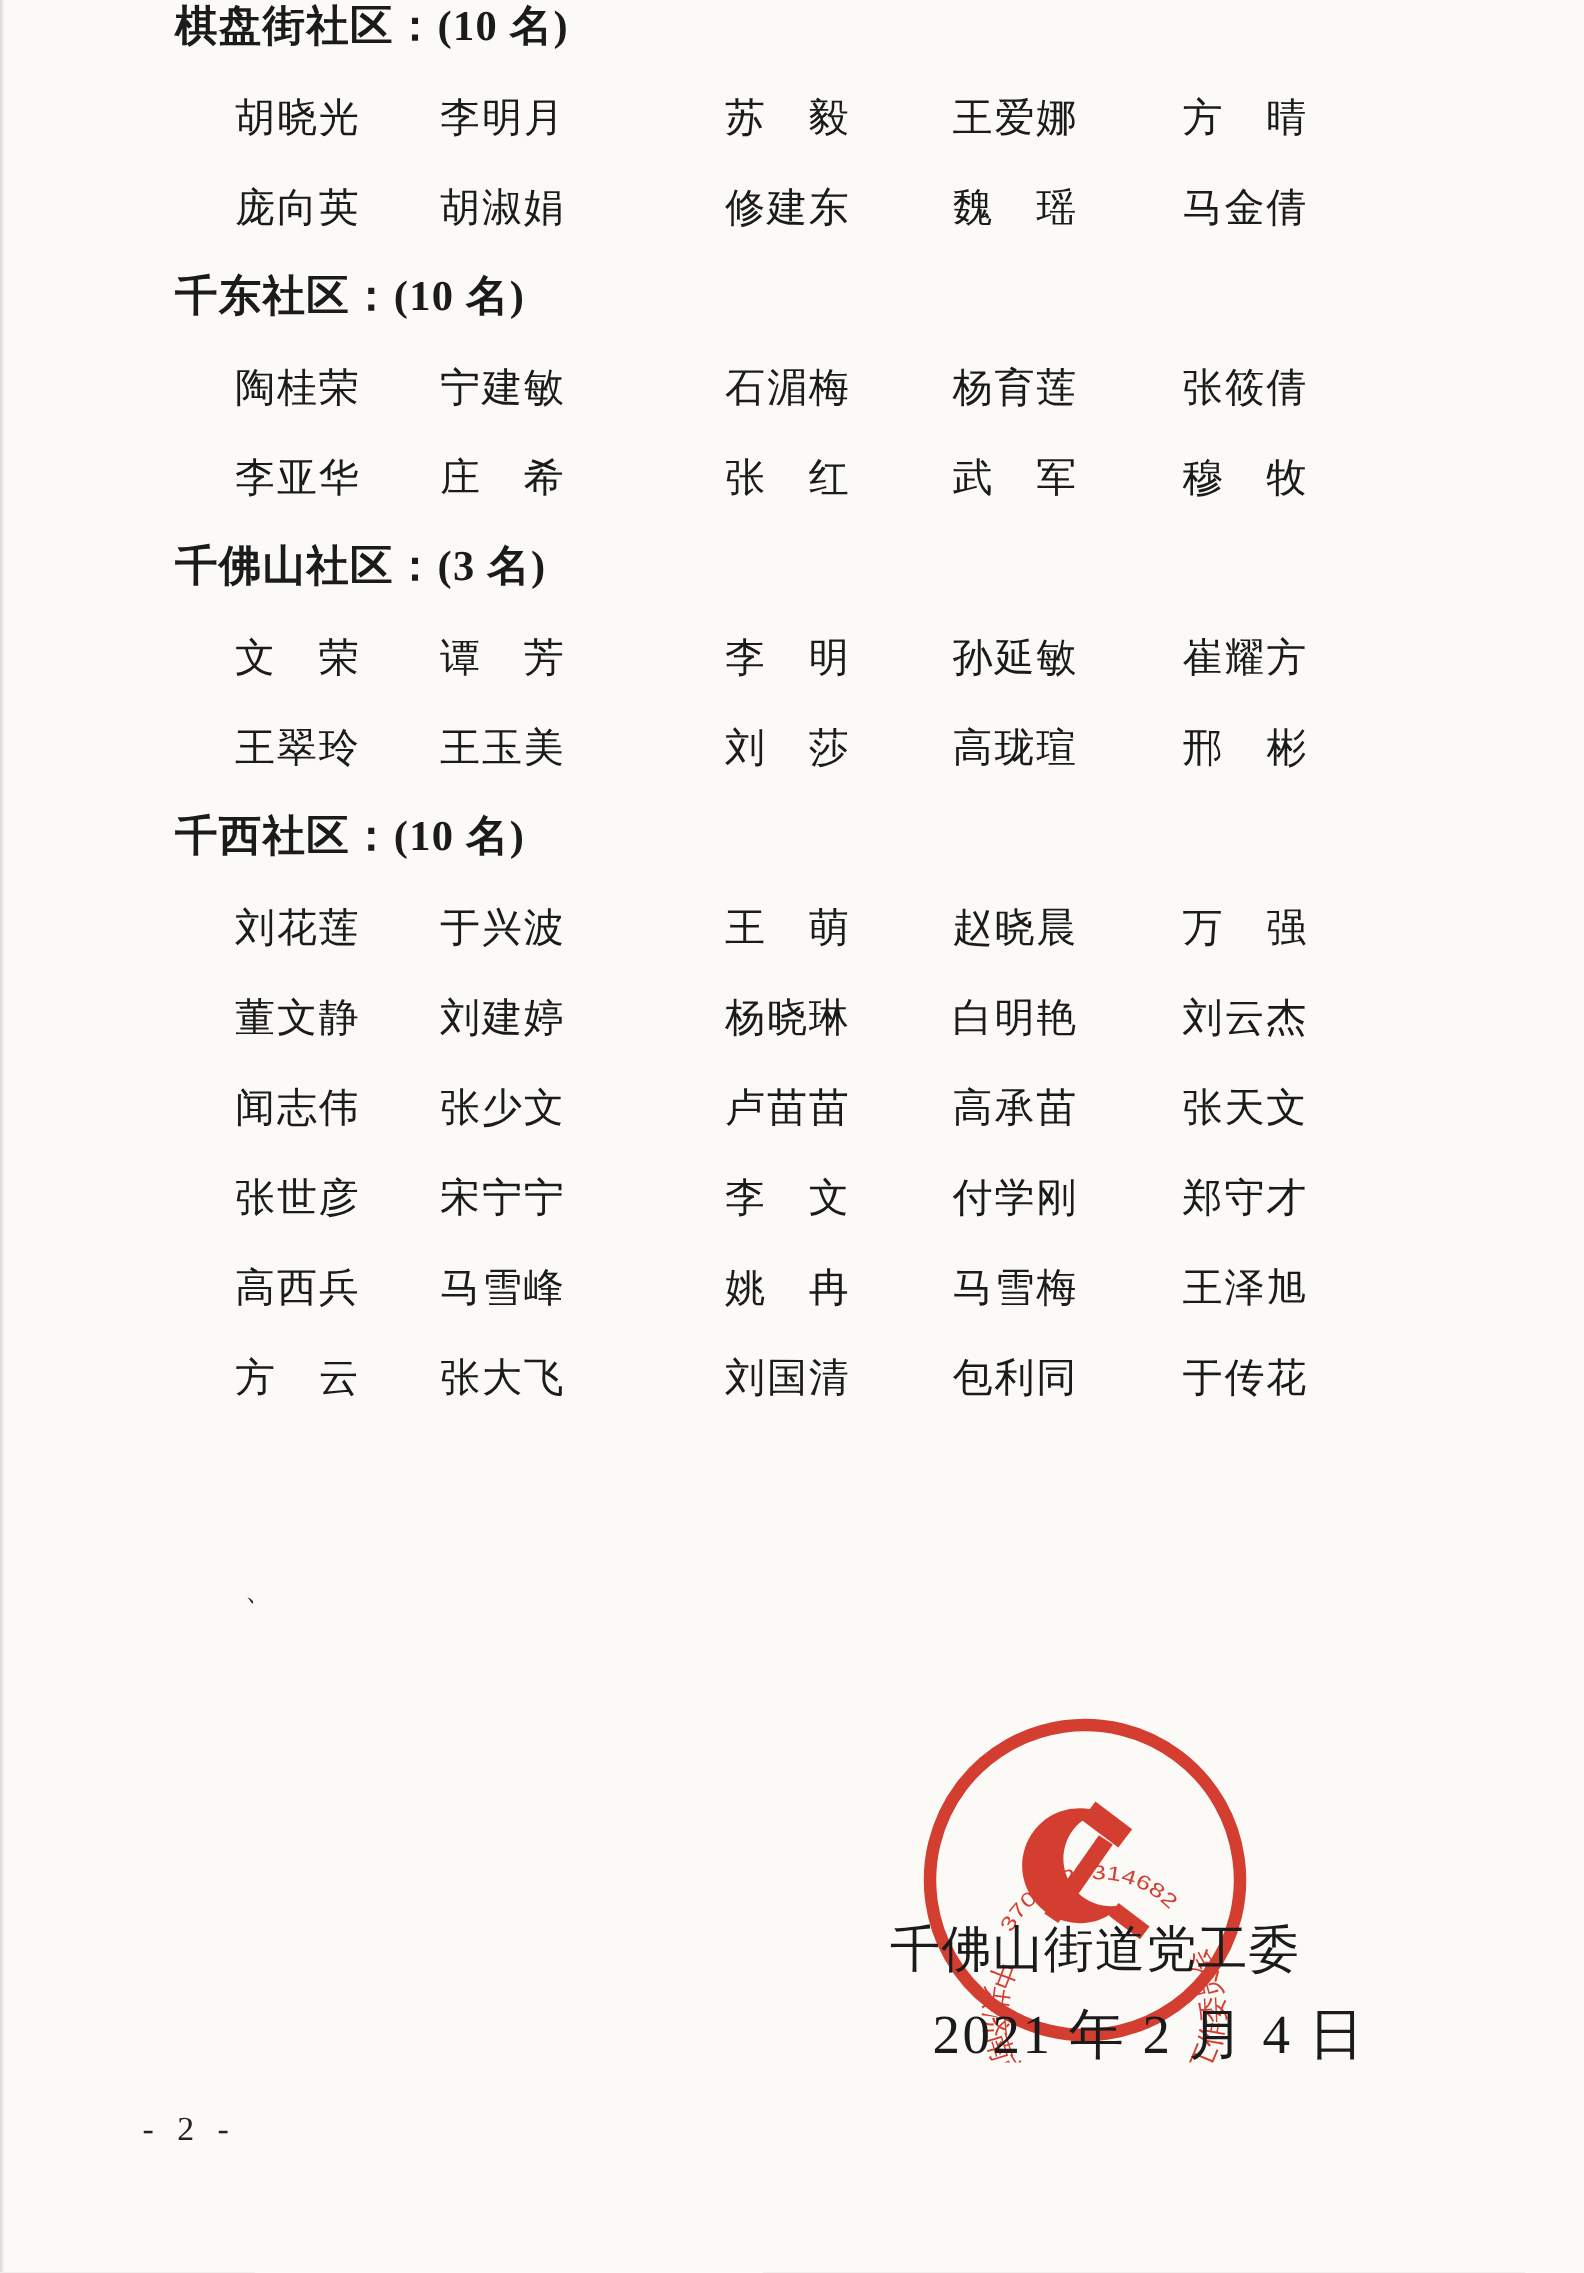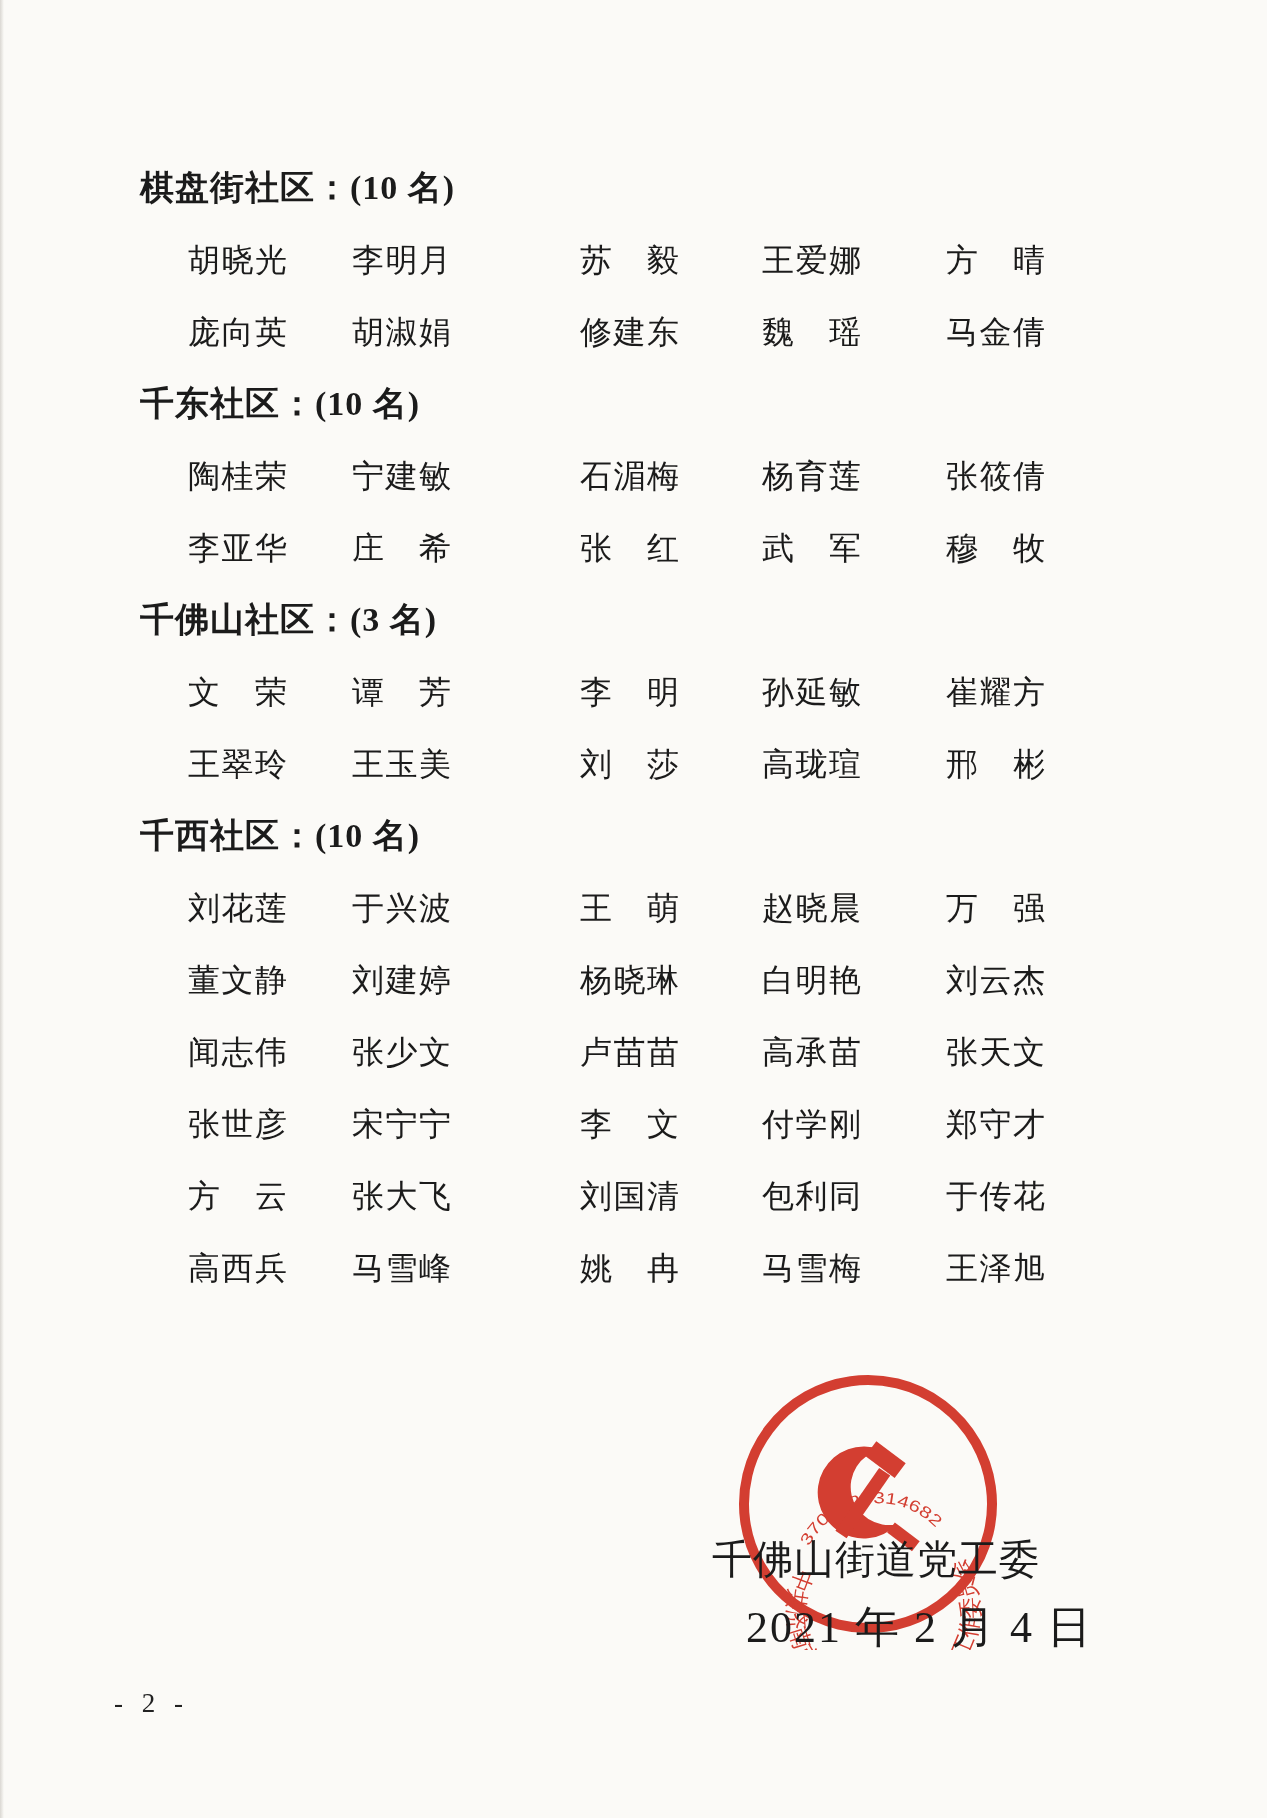--- a/index.html
+++ b/index.html
@@ -5,21 +5,20 @@
   html,body{margin:0;padding:0;background:#e8e6e2;}
   .page{
     position:relative;
     width:1267px;height:1818px;
     margin:0 auto;
     background:#fbfaf7;
     overflow:hidden;
     font-family:"Liberation Serif", serif;
     color:#1b1b1b;
     box-sizing:border-box;
-    padding-top:166px;
   }
   
   .page::before{
     content:"";position:absolute;left:0;top:0;bottom:0;width:4px;
     background:linear-gradient(to right,#b9b5ae,rgba(185,181,174,0));
     opacity:.5;
   }
   .line{position:relative;height:44px;margin-bottom:28px;}
   .sec-title{
     padding-left:140px;
@@ -127,32 +126,32 @@
     <span class="nm c4">张天文</span>
   </div>
   <div class="line">
     <span class="nm c0">张世彦</span>
     <span class="nm c1">宋宁宁</span>
     <span class="nm c2">李　文</span>
     <span class="nm c3">付学刚</span>
     <span class="nm c4">郑守才</span>
   </div>
   <div class="line">
+    <span class="nm c0">高西兵</span>
+    <span class="nm c1">马雪峰</span>
+    <span class="nm c2">姚　冉</span>
+    <span class="nm c3">马雪梅</span>
+    <span class="nm c4">王泽旭</span>
+  </div>
+  <div class="line">
     <span class="nm c0">方　云</span>
     <span class="nm c1">张大飞</span>
     <span class="nm c2">刘国清</span>
     <span class="nm c3">包利同</span>
     <span class="nm c4">于传花</span>
-  </div>
-  <div class="line">
-    <span class="nm c0">高西兵</span>
-    <span class="nm c1">马雪峰</span>
-    <span class="nm c2">姚　冉</span>
-    <span class="nm c3">马雪梅</span>
-    <span class="nm c4">王泽旭</span>
   </div>
 
   <span class="stray">、</span>
 
   <svg class="seal" viewBox="-146 -146 292 292" xmlns="http://www.w3.org/2000/svg">
     <g transform="rotate(-8)" fill="#cf2a1c" stroke="none">
       <circle cx="0" cy="0" r="124" fill="none" stroke="#cf2a1c" stroke-width="10"></circle>
       <defs>
         <path id="ringPath" d="M -77.8,54.5 A 95,95 0 1 0 77.8,54.5" fill="none"></path>
         <path id="codePath" d="M -67.5,39 A 78,78 0 0 1 67.5,39" fill="none"></path>

